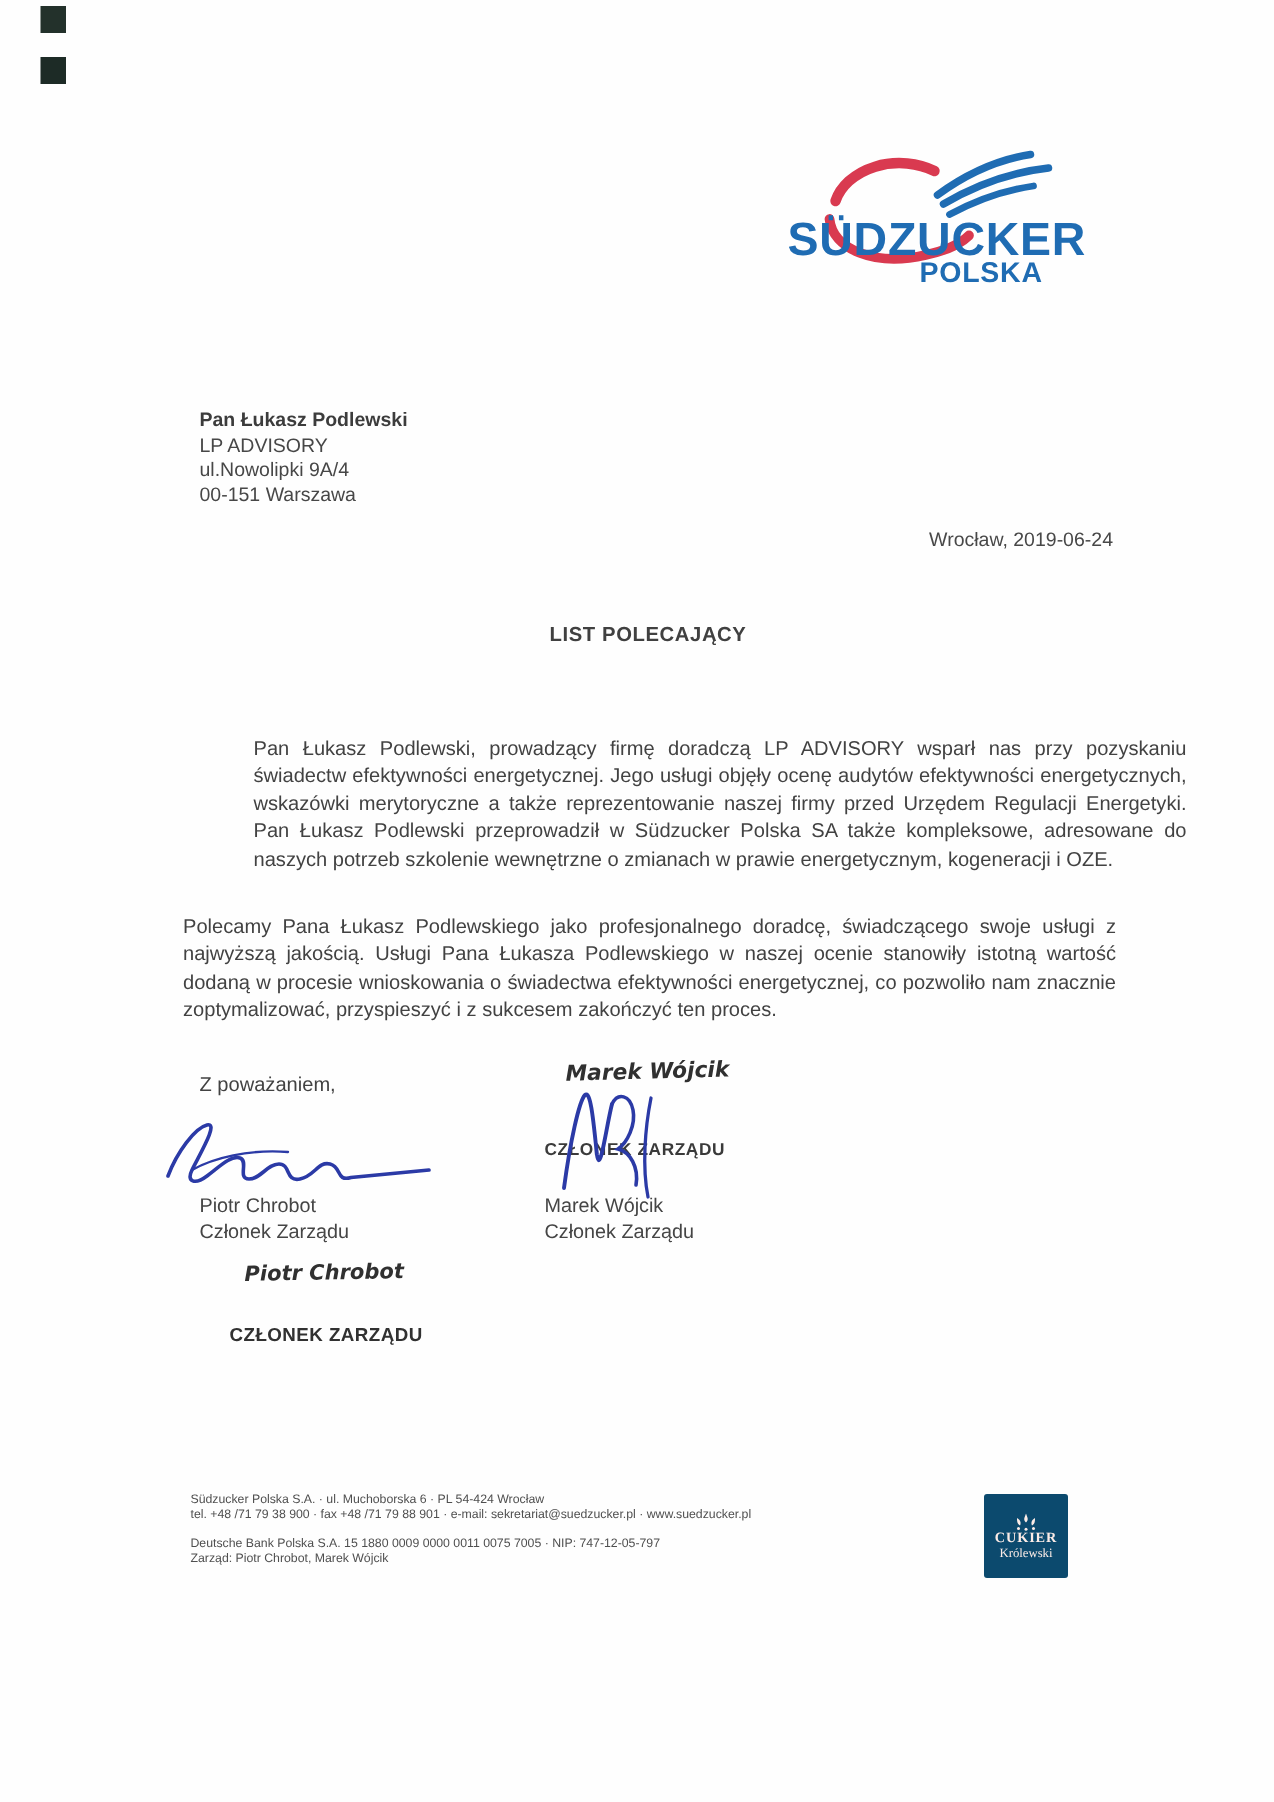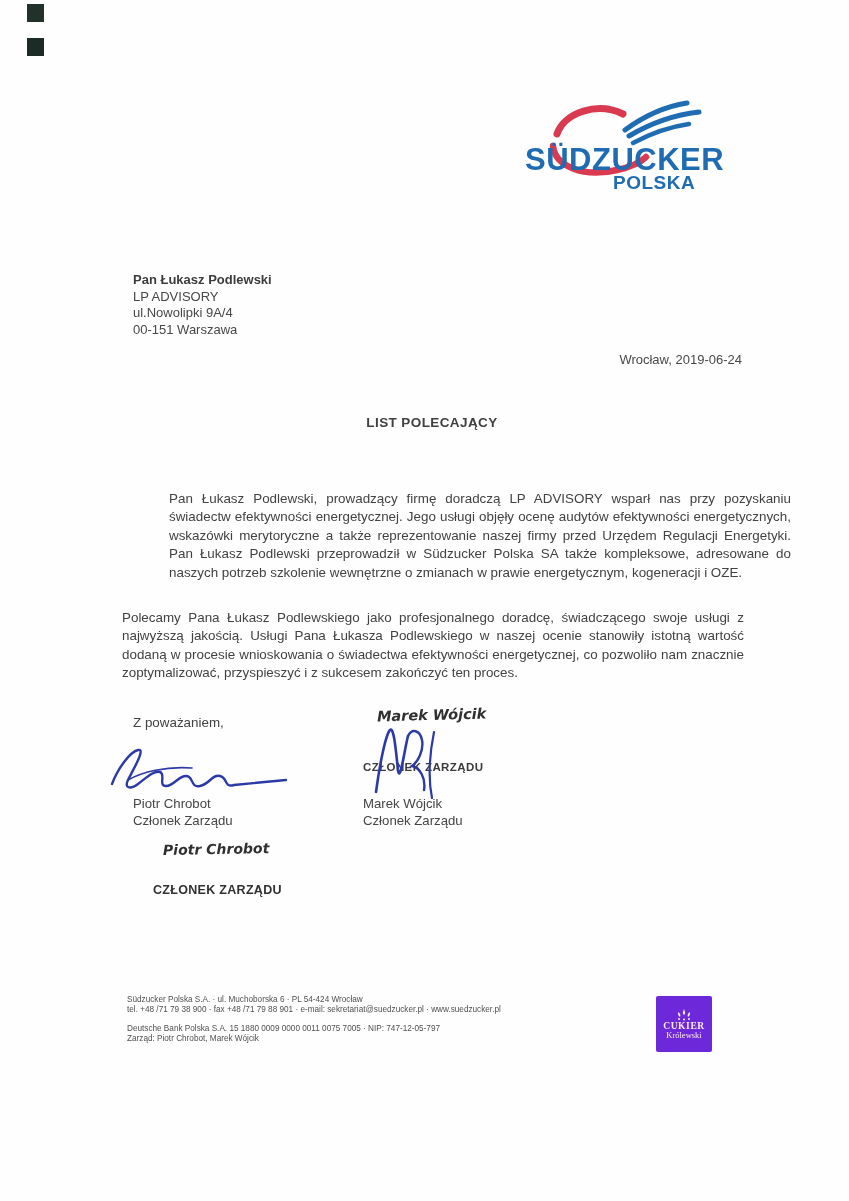--- a/index.html
+++ b/index.html
@@ -145,21 +145,21 @@
 
   <div class="abs footer">
     <div>Südzucker Polska  S.A. · ul. Muchoborska 6 · PL  54-424 Wrocław</div>
     <div>tel. +48 /71 79  38 900 · fax +48 /71 79 88 901 · e-mail: sekretariat@suedzucker.pl · www.suedzucker.pl</div>
     <div class="group2">
       <div>Deutsche Bank Polska S.A. 15 1880 0009 0000 0011 0075 7005 · NIP: 747-12-05-797</div>
       <div>Zarząd: Piotr Chrobot, Marek Wójcik</div>
     </div>
   </div>
 
-  <div class="abs seal" style="background:#6d28d9;">
+  <div class="abs seal" style="background:#0c4a6e;">
     <svg width="18" height="12" viewBox="0 0 18 12">
       <path d="M9,0 C10,3 11,4 9,6 C7,4 8,3 9,0 Z" fill="#fcece7"></path>
       <path d="M3,3 C5,4 6,6 5,8 C3,7 3,5 3,3 Z" fill="#fcece7"></path>
       <path d="M15,3 C13,4 12,6 13,8 C15,7 15,5 15,3 Z" fill="#fcece7"></path>
       <circle cx="4" cy="10" r="1" fill="#fcece7"></circle>
       <circle cx="9" cy="10.5" r="1" fill="#fcece7"></circle>
       <circle cx="14" cy="10" r="1" fill="#fcece7"></circle>
     </svg>
     <div class="seal-brand">CUKIER</div>
     <div class="seal-sub">Królewski</div>

